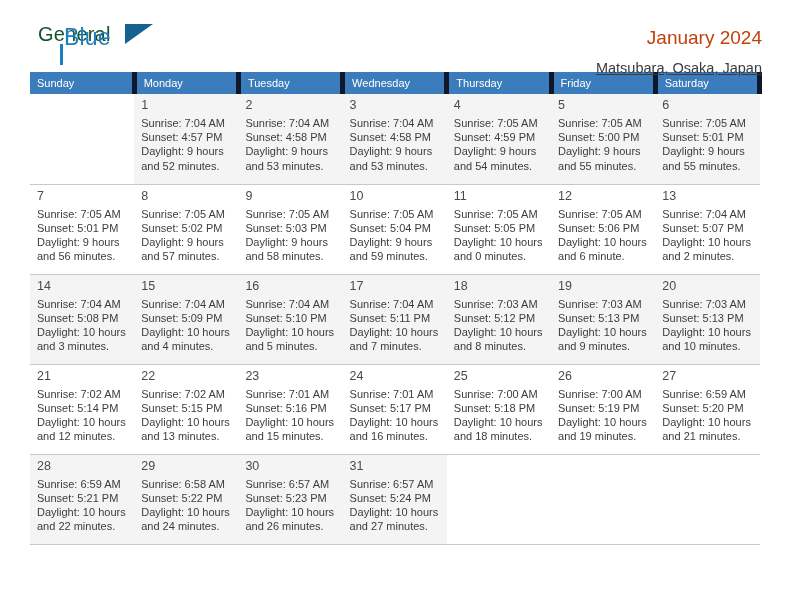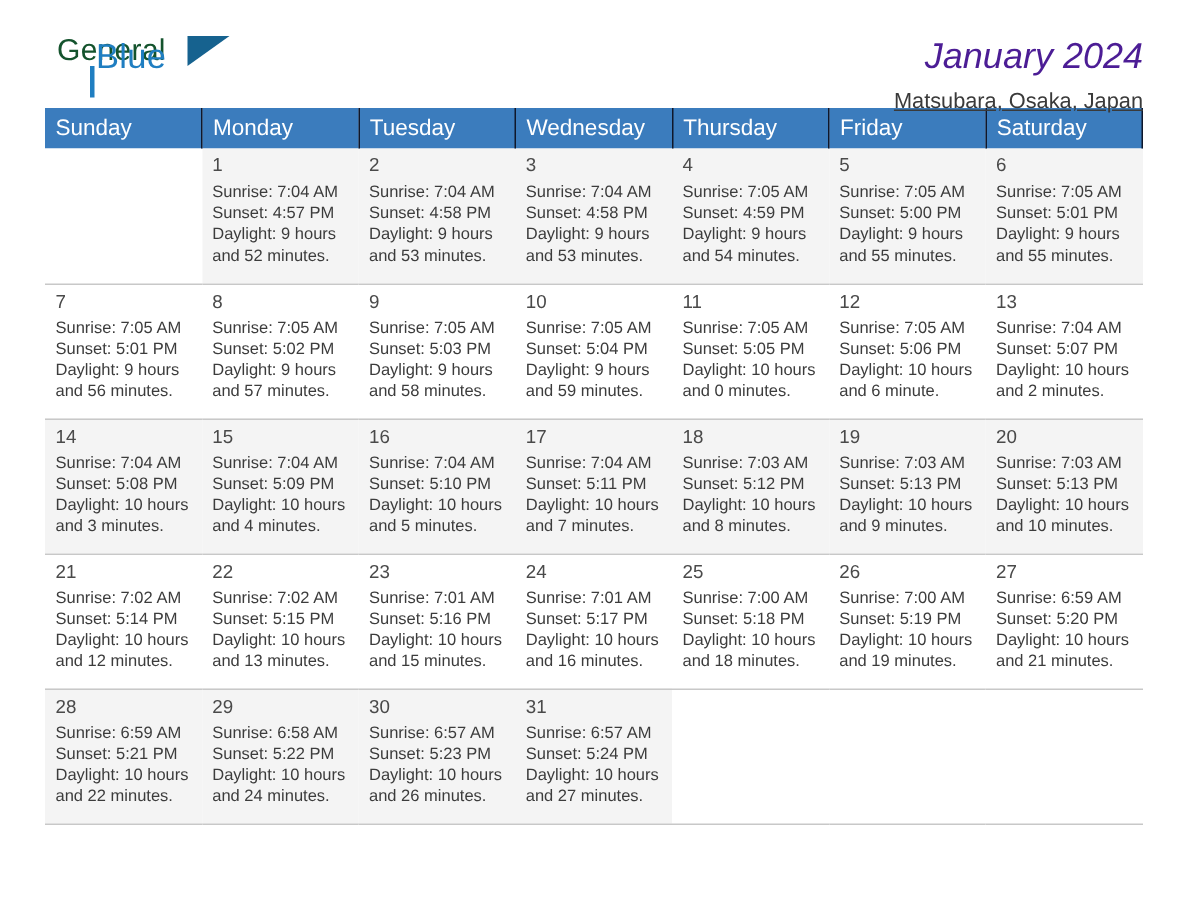--- a/index.html
+++ b/index.html
@@ -69,50 +69,49 @@
     top: 22px;
     width: 3px;
     height: 21px;
     background: #1f7ec1;
   }
   .title-block {
     text-align: right;
     flex: 0 0 auto;
   }
   .cal-title {
-    font-size: 24px;
-    color: #4c1d95;
+    font-size: 19px;
+    color: #c2410c;
     line-height: 32px;
     white-space: nowrap;
-    font-style: italic;
   }
   .cal-subtitle {
     font-size: 14.5px;
     color: #3a3a3a;
     line-height: 20px;
     margin-top: 4px;
     white-space: nowrap;
     text-decoration: underline;
   }
   
   table.calendar {
     width: 732px;
     border-collapse: collapse;
     table-layout: fixed;
   }
   table.calendar thead th {
     background: #3b7cbd;
     color: #ffffff;
-    font-size: 15px;
+    font-size: 11px;
     font-weight: normal;
     text-align: left;
     padding: 5px 0 5px 7px;
     height: 19px;
     box-sizing: border-box;
-    border-right: 1px solid #0f172a;
+    border-right: 5px solid #0f172a;
   }
   table.calendar tbody td {
     vertical-align: top;
     height: 90px;
     padding: 0;
     border-bottom: 1px solid #c8c8c8;
     box-sizing: border-box;
     background: #ffffff;
   }
   table.calendar tbody tr.shaded td {

